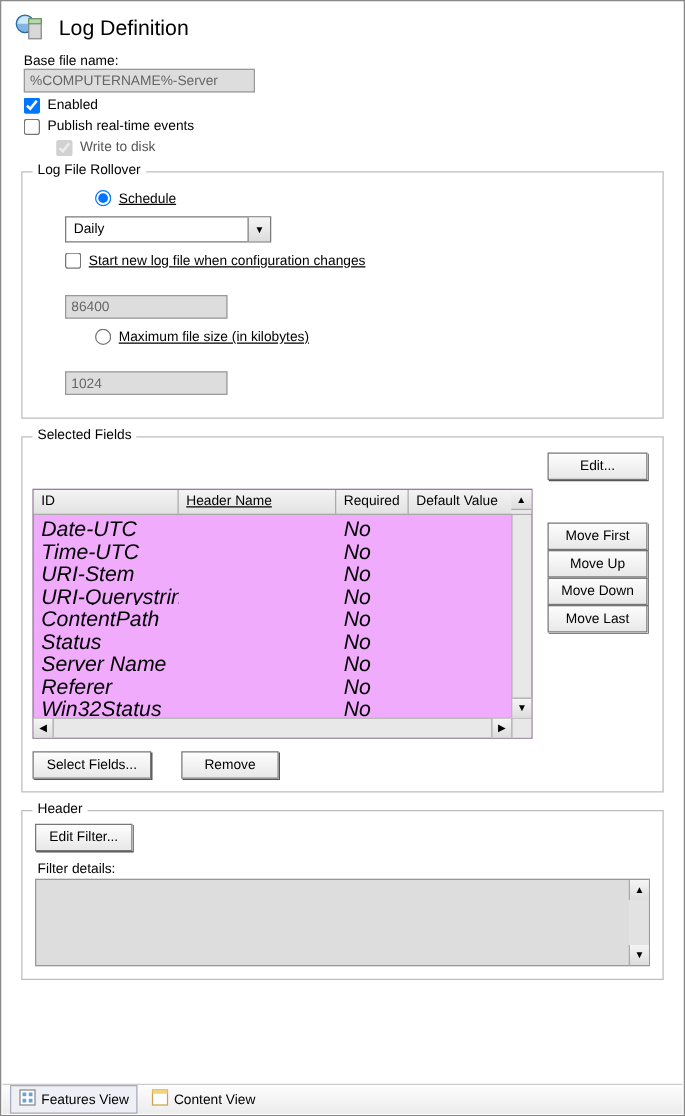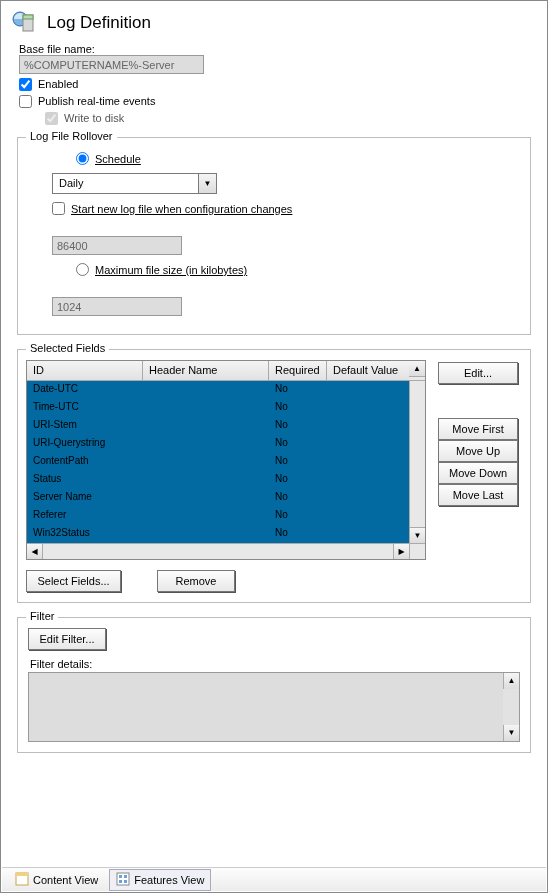--- a/index.html
+++ b/index.html
@@ -90,45 +90,46 @@
   fieldset.table-area {
     border: 1px solid #bdbdbd;
     margin: 14px 6px 0 6px;
     padding: 10px 8px 10px 8px;
     position: relative;
   }
   .fields-layout { display:flex; gap:12px; align-items:flex-start; }
   .tbl-wrap {
     border: 1px solid #888;
     width: 400px;
-    background:#0369a1;
+    background:#f0abfc;
+    margin-top:31px;
   }
   .tbl-head { display:flex; background: linear-gradient(#f4f4f4,#e2e2e2); height:20px; border-bottom:1px solid #aaa; }
   .th {
     border-right: 1px solid #aaa;
     font-size:11px;
     padding: 3px 6px;
     overflow:hidden; white-space:nowrap;
   }
   .th.id { width: 116px; }
-  .th.hn { width: 126px; }
+  .th.hn { width: 126px; text-decoration: underline; }
   .th.req { width: 58px; }
   .th.def { flex:1; }
   .vscroll {
     width: 16px;
     background: #e8e8e8;
     display:flex; flex-direction:column; align-items:center;
     border-left:1px solid #aaa;
   }
   .vscroll .arrow { width:100%; height:16px; background:linear-gradient(#f5f5f5,#ddd); border-bottom:1px solid #aaa; display:flex;align-items:center;justify-content:center;}
   .vscroll .arrow.bottom { border-bottom:none; border-top:1px solid #aaa;}
   .tbl-body-outer { display:flex; height: 162px; }
   .tbl-body { flex:1; overflow:hidden; }
   .tr { display:flex; height:18px; }
-  .td { font-size:10px; padding:2px 6px; white-space:nowrap; overflow:hidden; }
+  .td { font-size:17px; padding:2px 6px; white-space:nowrap; overflow:hidden;font-style:italic; }
   .td.id { width:116px;}
   .td.hn { width:126px;}
   .td.req { width:58px;}
   .td.def { flex:1;}
   .hscroll {
     height:16px; background:#e8e8e8; display:flex;
     border-top:1px solid #aaa;
   }
   .hscroll .ha { width:16px; background:linear-gradient(#f5f5f5,#ddd); display:flex;align-items:center;justify-content:center; }
   .hscroll .ha.left { border-right:1px solid #aaa;}
@@ -142,21 +143,21 @@
     min-width: 78px;
     background: linear-gradient(#fdfdfd, #e8e8e8);
     border: 1px solid #777;
     border-radius: 0;
     box-shadow: 1px 1px 0 #555;
     text-align: center;
     cursor: default;
   }
   .side-btns { display:flex; flex-direction:column; gap:0; margin-top:2px; }
   .side-btns .spacer { height: 34px; }
-  .bottom-btns { display:flex; gap:36px; margin-top:10px; }
+  .bottom-btns { display:flex; gap:24px; margin-top:10px; }
   .filter-group {
     border: 1px solid #bdbdbd;
     margin: 14px 6px 0 6px;
     padding: 10px 10px 10px 10px;
     position: relative;
   }
   .filter-details-label { margin: 8px 0 2px 2px; }
   .multiline {
     width: 100%;
     height: 70px;
@@ -369,52 +370,52 @@
         <div class="spacer"></div>
         <button class="btn">Move First</button>
         <button class="btn">Move Up</button>
         <button class="btn">Move Down</button>
         <button class="btn">Move Last</button>
       </div>
     </div>
   </fieldset>
 
   <div class="filter-group">
-    <div class="group-legend">Filter</div>
+    <div class="group-legend">Header</div>
     <button class="btn">Edit Filter...</button>
     <div class="filter-details-label">Filter details:</div>
     <div class="multiline">
       <div class="mv">
         <div>
             <span class="tri">▲</span>
           </div>
         <div>
             <span class="tri">▼</span>
           </div>
       </div>
     </div>
   </div>
 
   <div class="status-bar">
-    <div class="status-item">
-      <span>
-        <svg width="14" height="14" viewBox="0 0 14 14">
-            <rect x="1" y="1" width="12" height="12" fill="#fff" stroke="#c9a34a"></rect>
-            <rect x="1" y="1" width="12" height="3" fill="#f2d27a"></rect>
-          </svg>
-      </span>
-      <span>Content View</span>
-    </div>
     <div class="status-item active">
       <span>
         <svg width="14" height="14" viewBox="0 0 14 14">
             <rect x="1" y="1" width="12" height="12" fill="#fff" stroke="#888"></rect>
             <rect x="3" y="3" width="3" height="3" fill="#6aa1d6"></rect>
             <rect x="8" y="3" width="3" height="3" fill="#6aa1d6"></rect>
             <rect x="3" y="8" width="3" height="3" fill="#6aa1d6"></rect>
             <rect x="8" y="8" width="3" height="3" fill="#6aa1d6"></rect>
           </svg>
       </span>
       <span>Features View</span>
     </div>
+    <div class="status-item">
+      <span>
+        <svg width="14" height="14" viewBox="0 0 14 14">
+            <rect x="1" y="1" width="12" height="12" fill="#fff" stroke="#c9a34a"></rect>
+            <rect x="1" y="1" width="12" height="3" fill="#f2d27a"></rect>
+          </svg>
+      </span>
+      <span>Content View</span>
+    </div>
   </div>
 
 </div>
 
 </body></html>

